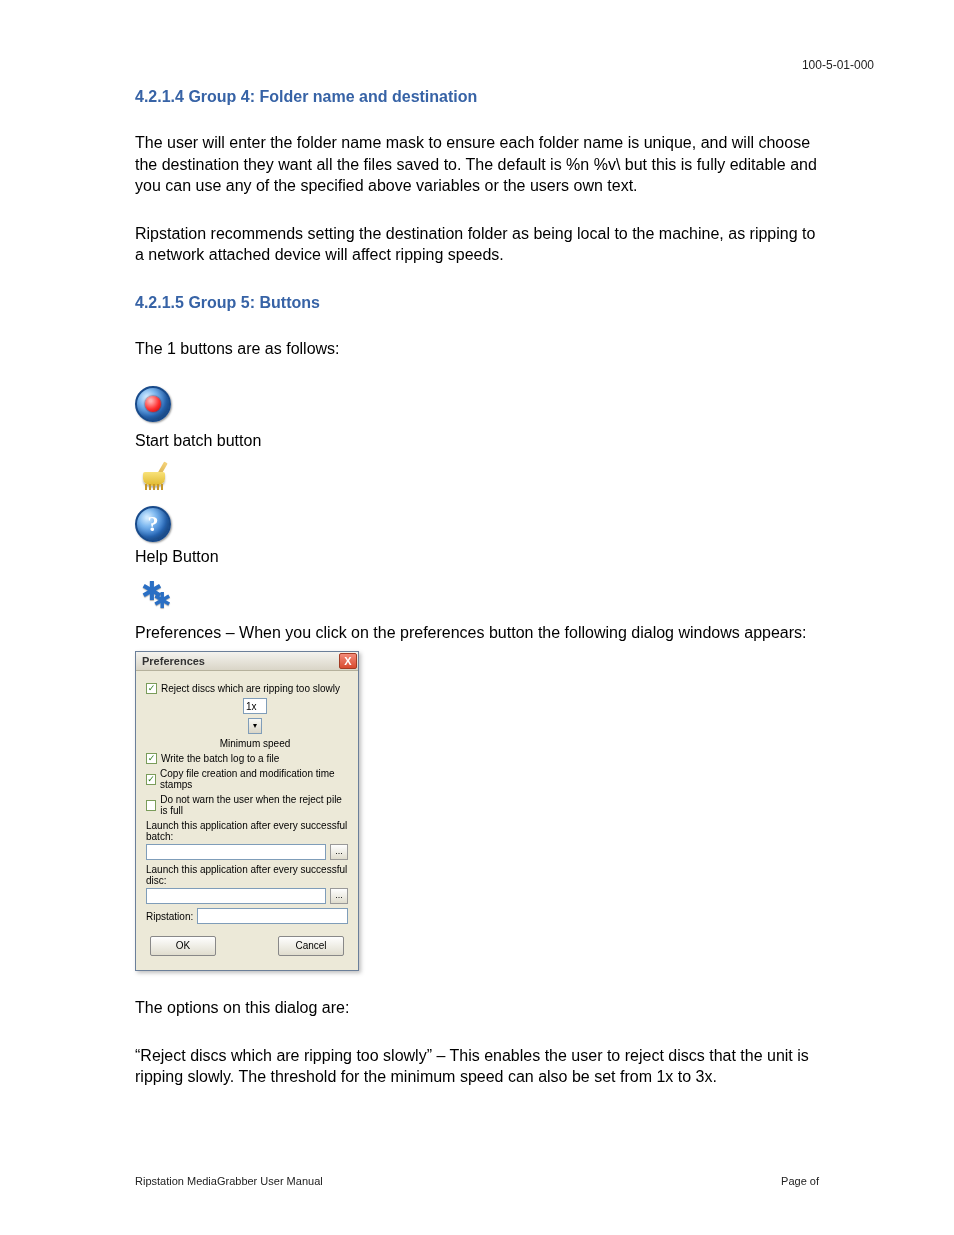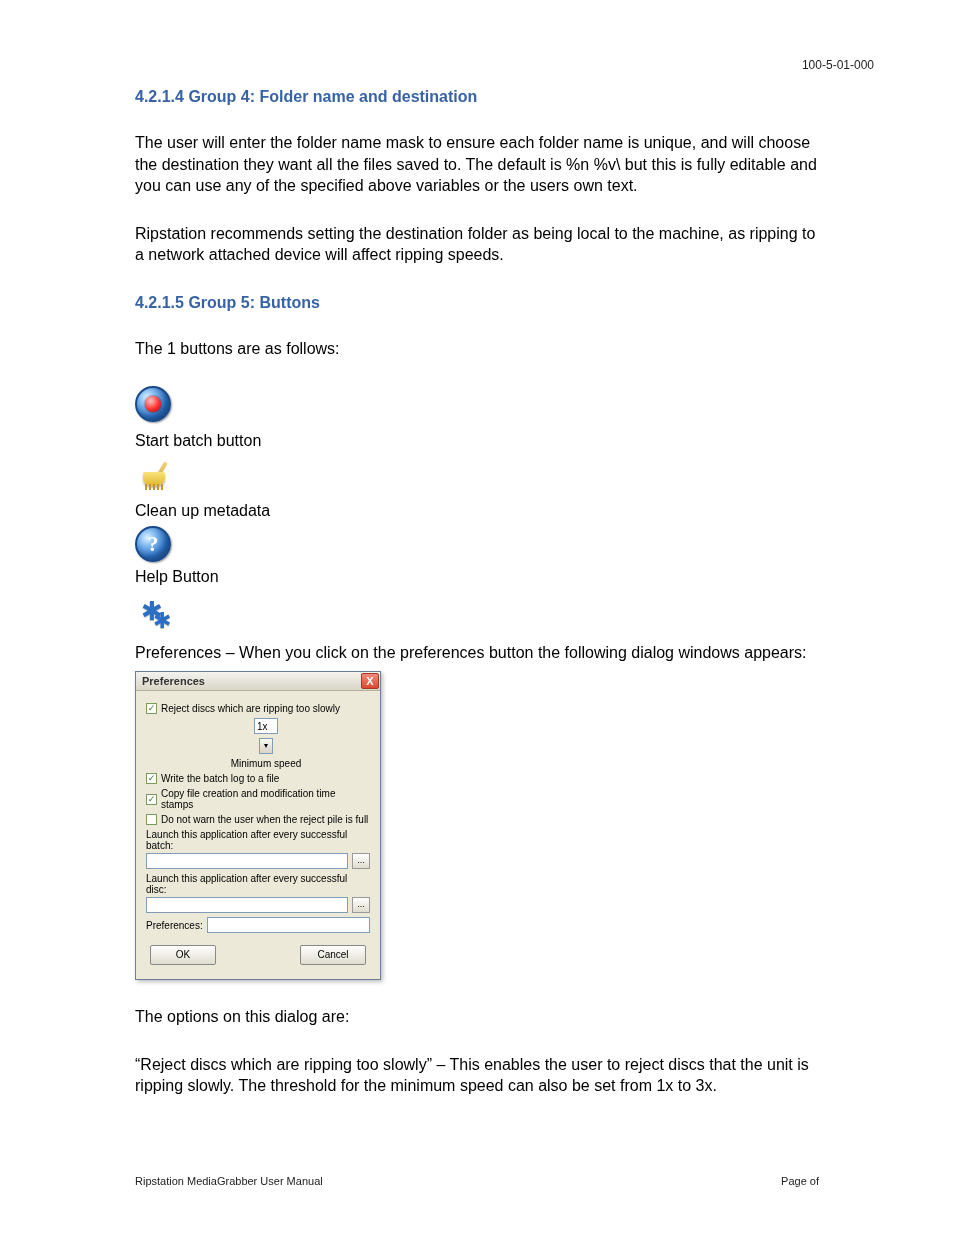--- a/index.html
+++ b/index.html
@@ -111,21 +111,21 @@
     position: absolute;
     color: #2a6fc4;
     font-size: 26px;
     text-shadow: 0 1px 1px rgba(0,0,0,0.3);
   }
   .pref-icon .flake:nth-child(1){ top:0; left:6px; }
   .pref-icon .flake:nth-child(2){ top:12px; left:18px; font-size:22px; }
 
   
   .dialog {
-    width: 246px;
+    width: 224px;
     border: 1px solid #6b7f99;
     font-family: Tahoma, Verdana, sans-serif;
     font-size: 10px;
     background: #ece9d8;
     box-shadow: 2px 2px 4px rgba(0,0,0,0.25);
     margin-top: 8px;
   }
   .dialog-title {
     background: linear-gradient(#f4f3ee,#d9d5c7);
     border-bottom: 1px solid #b5b19c;
@@ -270,21 +270,20 @@
   <div class="btn-caption">Start batch button</div>
 
   <div class="btn-row">
     <div class="icon-wrap">
       <div class="broom-icon">
         <div class="broom-handle"></div>
           <div class="broom-head"></div>
       </div>
     </div>
   </div>
-  <div class="btn-caption">Clean up metadata</div>
 
   <div class="btn-row">
     <div class="icon-wrap"><div class="help-icon">?</div></div>
   </div>
   <div class="btn-caption">Help Button</div>
 
   <div class="btn-row" style="margin-top:10px;">
     <div class="icon-wrap">
       <div class="pref-icon">
         <span class="flake">✱</span>
@@ -333,21 +332,21 @@
         <div class="browse-btn">...</div>
       </div>
 
       <div class="dlg-label">Launch this application after every successful disc:</div>
       <div class="text-row">
         <div class="textinput"></div>
         <div class="browse-btn">...</div>
       </div>
 
       <div class="param-row">
-        <span>Preferences:</span>
+        <span>Ripstation:</span>
         <div class="textinput"></div>
       </div>
 
       <div class="dlg-buttons">
         <div class="dlg-btn">OK</div>
         <div class="dlg-btn">Cancel</div>
       </div>
     </div>
   </div>
 

